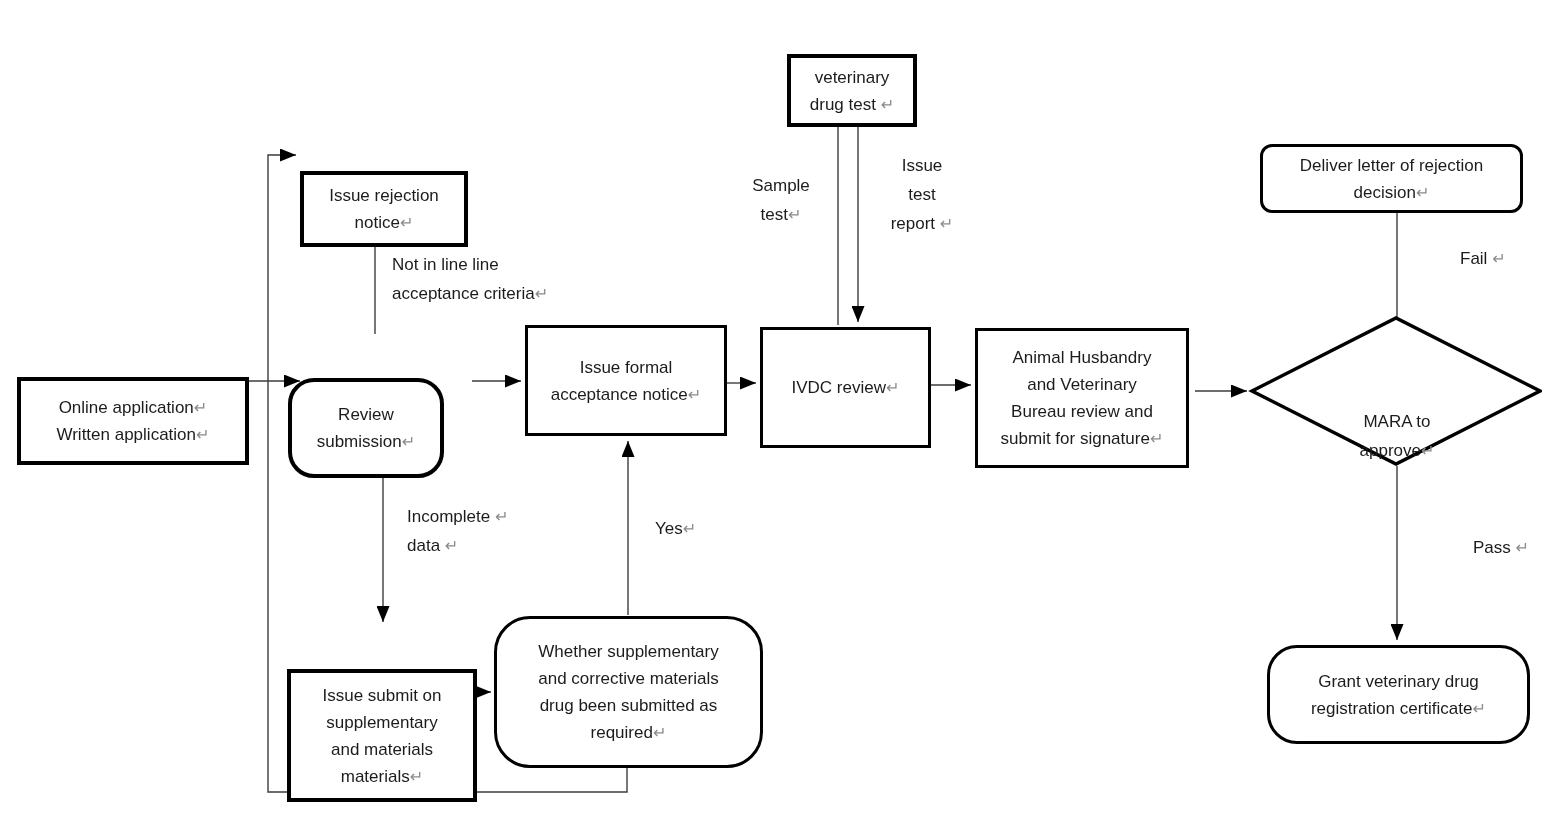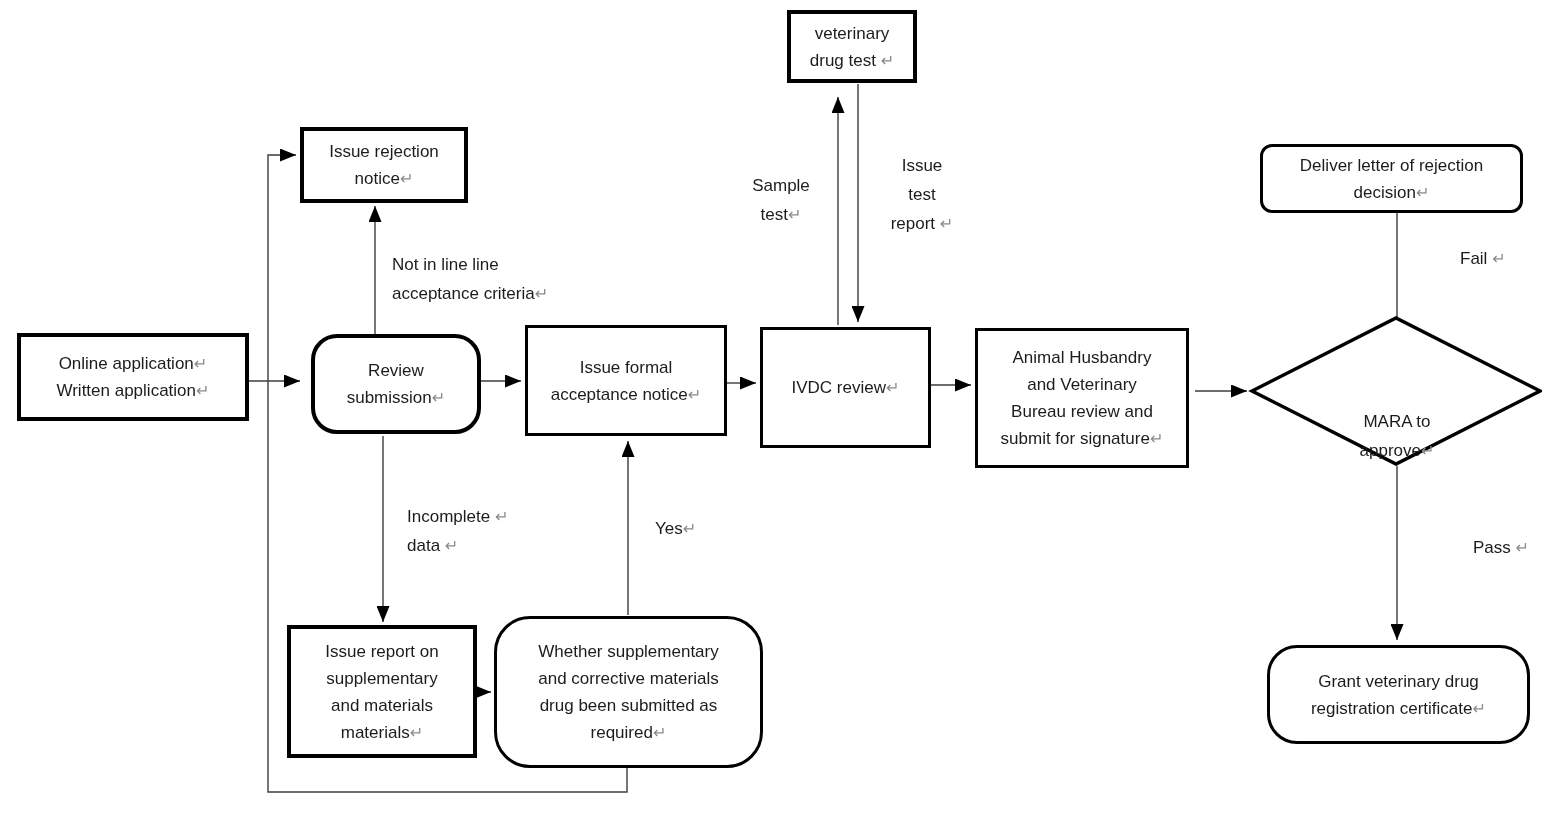--- a/index.html
+++ b/index.html
@@ -24,37 +24,37 @@
   #arw path{fill:#000;stroke:none;}
   .node{
     position:absolute;z-index:2;
     background:var(--bg);
     border:3px solid var(--border);
     display:flex;align-items:center;justify-content:center;
     text-align:center;
     font-size:17px;
     box-sizing:border-box;
   }
-  .node.b4{border-width:4px;}
+  .node.b4{border-width:4px;margin-top:44px;}
   .ln{white-space:pre;line-height:27px;}
   .cr{color:var(--cr);font-size:0.95em;}
   .edge-label{
     position:absolute;z-index:2;
     font-size:17px;
     text-align:left;
   }
   .edge-label .ln{line-height:29px;}
   .edge-label.center{text-align:center;}
   .diamond-label{
     position:absolute;z-index:2;
     text-align:center;font-size:17px;margin-top:44px;
   }
   
   #n-online    {left:17px;  top:333px; width:232px; height:88px;}
-  #n-review    {left:311px; top:334px; width:170px; height:100px; border-radius:26px;}
+  #n-review    {left:288px; top:334px; width:156px; height:100px; border-radius:26px;}
   #n-reject    {left:300px; top:127px; width:168px; height:76px;}
   #n-formal    {left:525px; top:325px; width:202px; height:111px;}
   #n-ivdc      {left:760px; top:327px; width:171px; height:121px;}
   #n-vet       {left:787px; top:10px;  width:130px; height:73px;}
   #n-husbandry {left:975px; top:328px; width:214px; height:140px;}
   #n-deliver   {left:1260px;top:100px; width:263px; height:69px; border-radius:12px;margin-top:44px;}
   #n-grant     {left:1267px;top:645px; width:263px; height:99px; border-radius:30px;}
   #n-notice    {left:287px; top:625px; width:190px; height:133px;}
   #n-whether   {left:494px; top:616px; width:269px; height:152px; border-radius:36px;}
   #n-diamond-label{left:1305px;top:364px;width:184px;}
@@ -164,21 +164,21 @@
 
   <div class="node" id="n-grant">
     <div>
         <div class="ln">Grant veterinary drug</div>
         <div class="ln">registration certificate<span class="cr">↵</span></div>
       </div>
   </div>
 
   <div class="node b4" id="n-notice">
     <div>
-        <div class="ln">Issue report on</div>
+        <div class="ln">Issue submit on</div>
         <div class="ln">supplementary</div>
         <div class="ln">and materials</div>
         <div class="ln">materials<span class="cr">↵</span></div>
       </div>
   </div>
 
   <div class="node" id="n-whether">
     <div>
         <div class="ln">Whether supplementary</div>
         <div class="ln">and corrective materials</div>

